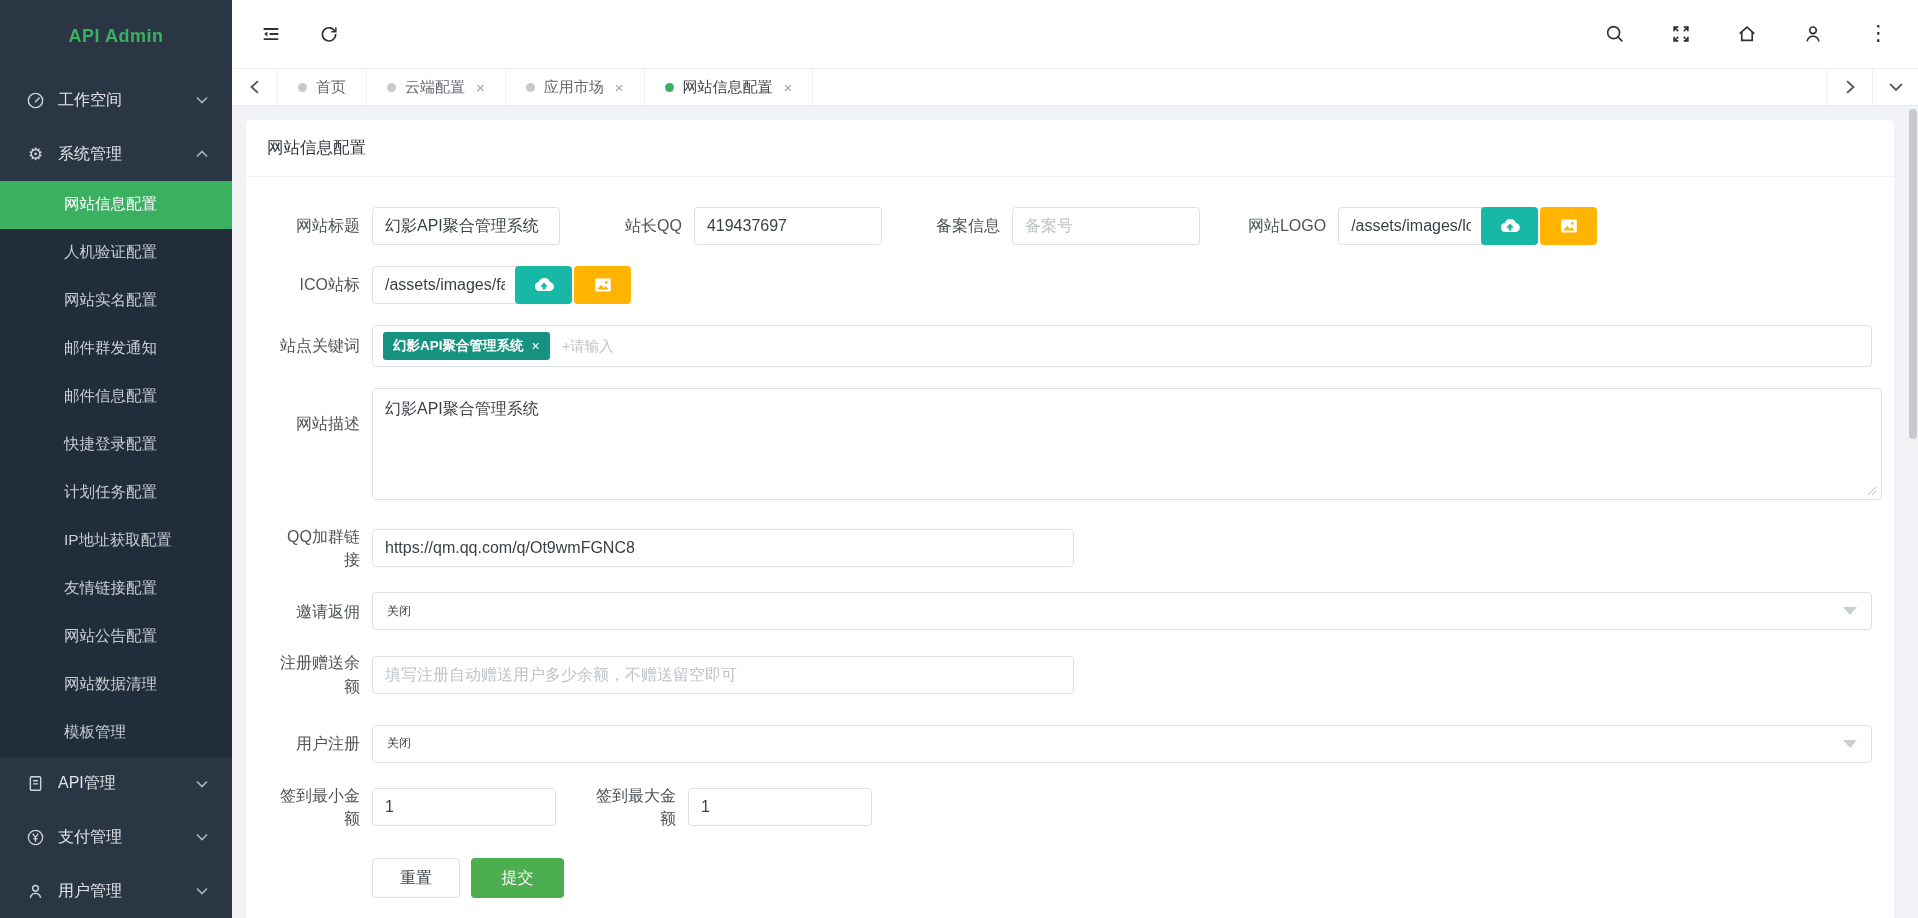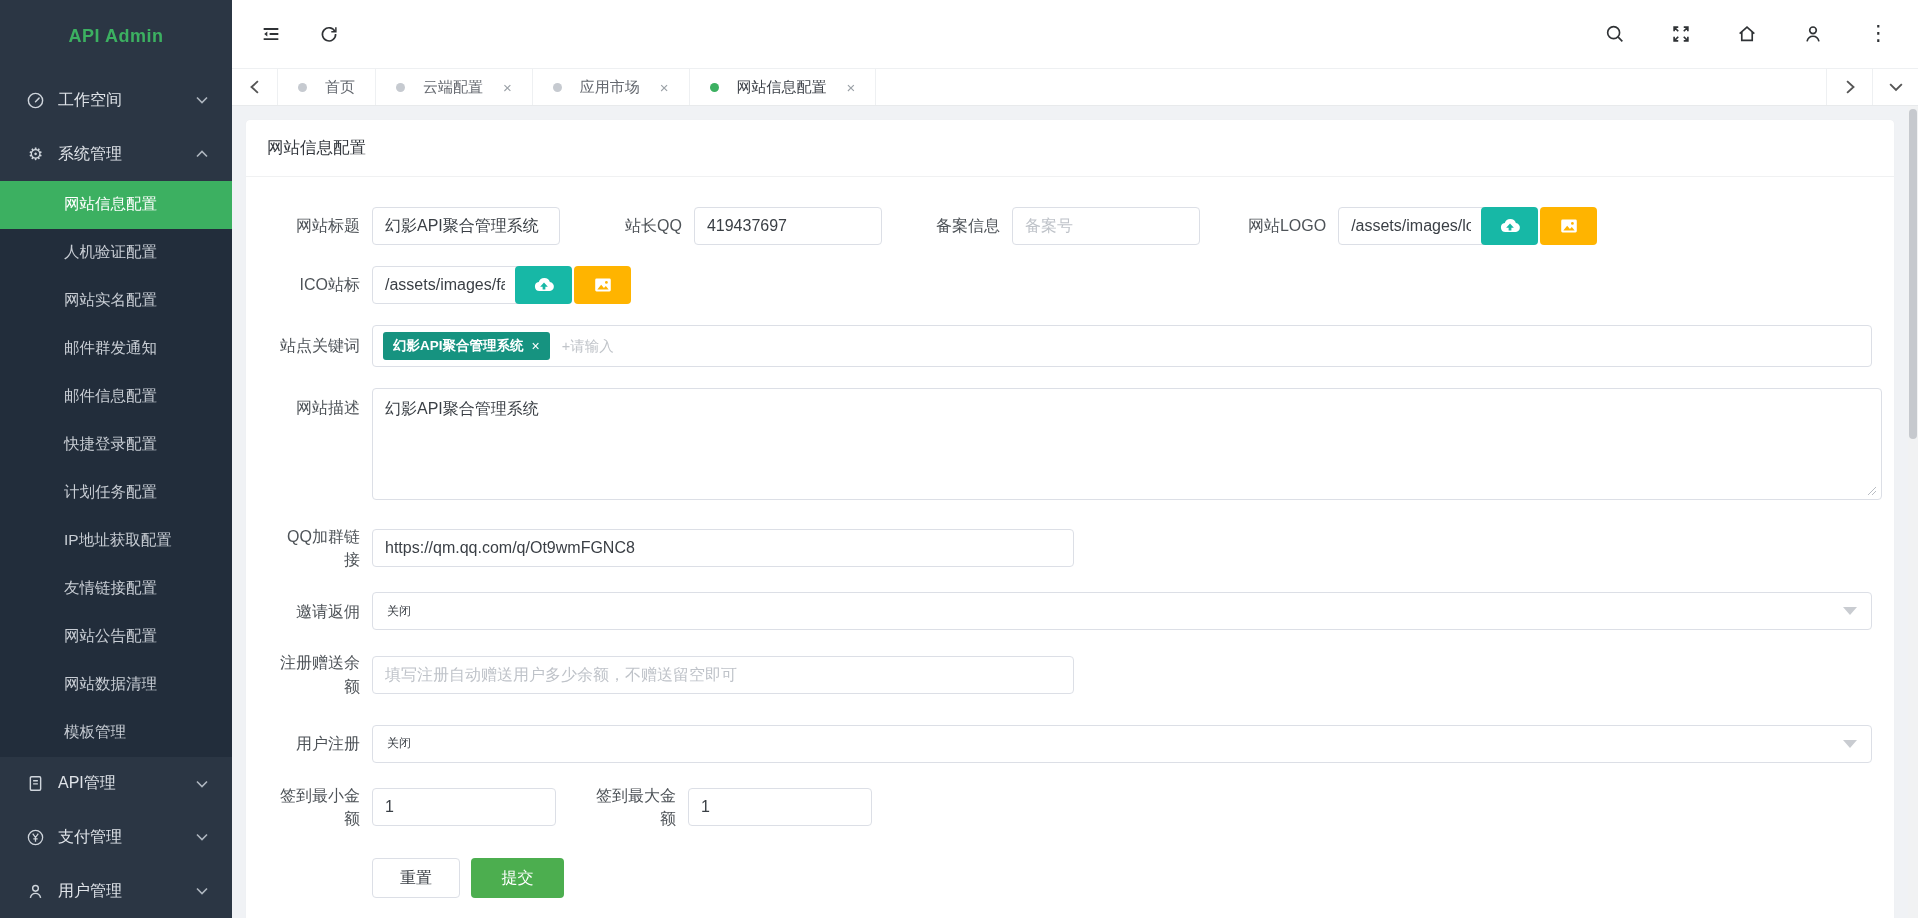--- a/index.html
+++ b/index.html
@@ -33,21 +33,21 @@
   .kebab { font-size:21px; line-height:1; color:#2f3235; font-family:"DejaVu Sans",sans-serif; }
 
   .tabbar { height:38px; background:#fff; border-top:1px solid #eef0f2; border-bottom:1px solid #e8eaec;
     display:flex; align-items:stretch; flex:none; }
   .tab-nav { width:46px; flex:none; display:flex; align-items:center; justify-content:center;
     color:#555; cursor:pointer; }
   .tab-nav svg { width:14px; height:14px; }
   .tab-nav.left { border-right:1px solid #eef0f2; }
   .tab-nav.right { border-left:1px solid #eef0f2; }
   .tabs { display:flex; align-items:stretch; flex:1; min-width:0; }
-  .tab { display:flex; align-items:center; gap:18px; padding:0 20px; border-right:1px solid #eef0f2;
+  .tab { display:flex; align-items:center; gap:9px; padding:0 20px; border-right:1px solid #eef0f2;
     font-size:15px; color:#64686f; cursor:pointer; white-space:nowrap; }
   .tab .dot { width:9px; height:9px; border-radius:50%; background:#c6cad0; }
   .tab.active .dot { background:#3cb061; }
   .tab.active { color:#3f434a; }
   .tab .x { font-size:15px; color:#9aa0a6; margin-left:2px; cursor:pointer; }
 
   .content { flex:1; position:relative; overflow:hidden; padding:14px 24px 0 14px; }
   .scrollbar { position:absolute; top:0; right:0; bottom:0; width:10px; background:#f1f2f3; }
   .scrollbar .thumb { position:absolute; top:3px; left:1px; width:8px; height:330px; border-radius:4px; background:#c6c9ce; }
 
@@ -356,21 +356,21 @@
             <div class="tagbox wide">
               <span class="tag">
                 <span>幻影API聚合管理系统</span>
                 <span class="x">×</span>
               </span>
               <span class="tag-ph">+请输入</span>
             </div>
           </div>
 
           <div class="frow" style="align-items:flex-start;">
-            <span class="flabel" style="margin-top:8px;">网站描述</span>
+            <span class="flabel" style="margin-top:24px;">网站描述</span>
             <div class="ta-wrap">
               <textarea class="inp" style="">幻影API聚合管理系统</textarea>
               <svg class="resize-h" viewBox="0 0 10 10">
                   <path d="M1 9L9 1M5 9L9 5" stroke="#b9bdc3" stroke-width="1" fill="none"></path>
                 </svg>
             </div>
           </div>
 
           <div class="frow">
             <span class="flabel">QQ加群链接</span>

